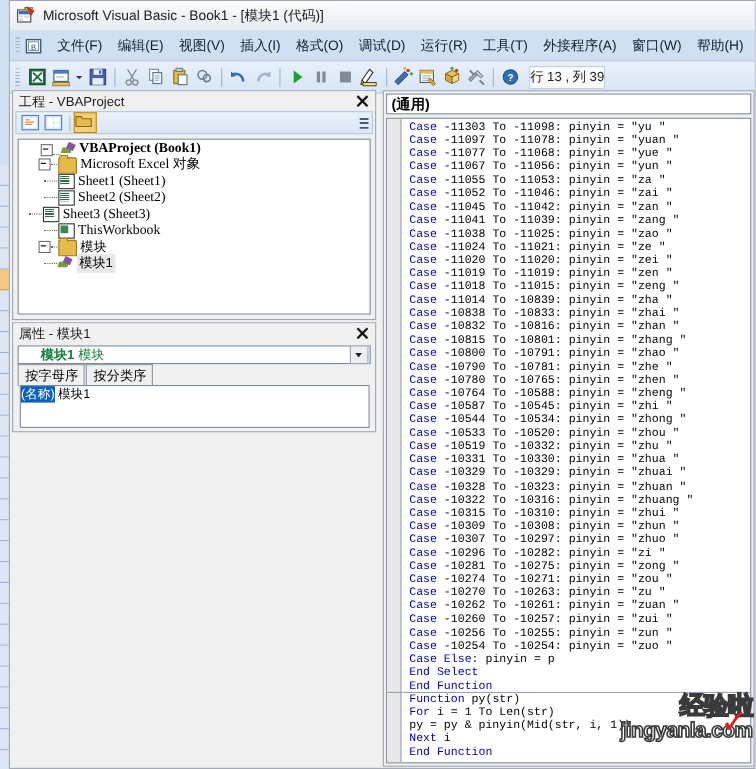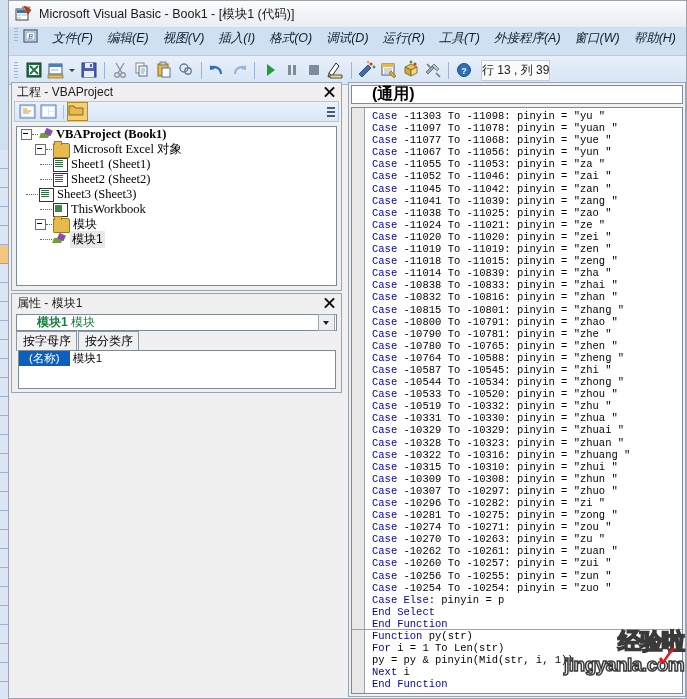--- a/index.html
+++ b/index.html
@@ -22,22 +22,22 @@
   #vbe{position:absolute;left:8px;top:0;width:679px;height:699px;background:#f0f0f0;
        border:1px solid #9aa5b1;box-sizing:border-box;}
 
   
   #titlebar{height:26px;background:linear-gradient(to bottom,#fdfdfd 0%,#f2f4f7 45%,#e9edf3 100%);
      display:flex;align-items:center;padding-left:6px;border-bottom:1px solid #d6dbe2;}
   #titlebar .tb-icon{width:17px;height:16px;position:relative;margin-right:7px;flex:none;}
   #titlebar .ttl{font-size:12.5px;color:#1a1a1a;white-space:nowrap;}
 
   
-  #menubar{height:27px;background:#cfe0f3;display:flex;
-     border-bottom:1px solid #b6cce4;padding-left:4px;font-style:italic;}
+  #menubar{height:27px;background:#cfe0f3;display:flex;align-items:center;
+     border-bottom:1px solid #b6cce4;padding-left:4px;}
   #menubar .grip{width:4px;height:15px;margin:0 4px 0 1px;
      background:repeating-linear-gradient(to bottom,#9fb6d0 0 1px,transparent 1px 3px);}
   #menubar .mico{width:17px;height:16px;margin-right:6px;position:relative;}
   #menubar .mi{padding:2px 7px;font-size:12.5px;color:#102030;white-space:nowrap;cursor:default;}
 
   
   #toolbar{height:28px;background:linear-gradient(to bottom,#e8f0fa 0%,#d7e5f5 100%);
      display:flex;align-items:center;border-bottom:1px solid #a9bfd8;padding-left:4px;}
   #toolbar .grip{width:4px;height:17px;margin:0 5px 0 1px;
      background:repeating-linear-gradient(to bottom,#9fb6d0 0 1px,transparent 1px 3px);}
@@ -114,29 +114,29 @@
      border-left:3px solid transparent;border-right:3px solid transparent;border-top:4px solid #222;}
 
   #prop-tabs{position:absolute;left:4px;top:40px;height:17px;display:flex;align-items:flex-end;}
   .ptab{font-size:12px;padding:1px 5px 1px 6px;border:1px solid #8d98a5;border-bottom:none;
      background:#f0f0f0;margin-right:1px;color:#000;white-space:nowrap;}
   .ptab.active{background:#f0f0f0;}
 
   #prop-list{position:absolute;left:6px;top:56px;right:5px;bottom:3px;background:#fff;
      border:1px solid #7d8a99;box-sizing:border-box;}
   #prop-list .prow{display:flex;height:14px;align-items:center;font-size:11.5px;}
-  #prop-list .pkey{background:#0a60c2;color:#fff;padding:0 10px;white-space:nowrap;}
+  #prop-list .pkey{background:#0a60c2;color:#fff;padding:0 0;white-space:nowrap;}
   #prop-list .pval{padding-left:3px;color:#000;white-space:nowrap;}
 
   
   #code-window{position:absolute;left:339px;top:81px;width:338px;height:615px;
      background:#f0f0f0;border:1px solid #9aa5b1;box-sizing:border-box;}
   #code-combo-row{height:19px;margin:2px;display:flex;}
-  #code-combo{flex:1;background:#fff;border:1px solid #7d8a99;font-size:16px;
-     display:flex;align-items:center;padding-left:20px;box-sizing:border-box;font-weight:bold;}
+  #code-combo{flex:1;background:#fff;border:1px solid #7d8a99;font-size:13px;
+     display:flex;align-items:center;padding-left:4px;box-sizing:border-box;font-weight:bold;}
   #code-area{position:absolute;left:2px;top:24px;right:2px;bottom:2px;background:#fff;
      border:1px solid #7d8a99;overflow:hidden;box-sizing:border-box;}
   #code-margin{position:absolute;left:0;top:0;width:12px;bottom:0;
      background:#e8e8e8;border-right:1px solid #9aa5b1;}
   #code-lines{position:absolute;left:20px;top:2px;right:0;bottom:0;
      font-family:"Liberation Mono","DejaVu Sans Mono",monospace;font-size:10.5px;line-height:12.1px;
      white-space:pre;}
   #code-lines .ln{height:12.1px;color:#000;}
   #code-lines .kw{color:#0000b0;}
   #code-lines .st{color:#000;}
@@ -396,21 +396,21 @@
       <span class="pb" style="background:#f3cf78;border:1px solid #b88a20;">
         <svg width="17" height="15" viewBox="0 0 17 15">
           <path d="M1 3 L6 3 L7 5 L15 5 L15 12 L1 12 Z" fill="#e8b94b" stroke="#8a6a18" stroke-width="1"></path>
         </svg>
       </span>
       <span class="dots"></span>
     </div>
 
     <div id="tree">
 
-      <div class="trow" style="padding-left:4px;">
+      <div class="trow" style="padding-left:20px;align-items:flex-end;">
         <span class="expander"></span>
         <span class="dash"></span>
         <span class="icn ic-vba"></span>
         <span class="lbl b">VBAProject (Book1)</span>
       </div>
 
       <div class="trow" style="padding-left:18px;">
         <span class="expander"></span>
         <span class="dash"></span>
         <span class="icn ic-folder" style="margin-top:2px;"></span>

